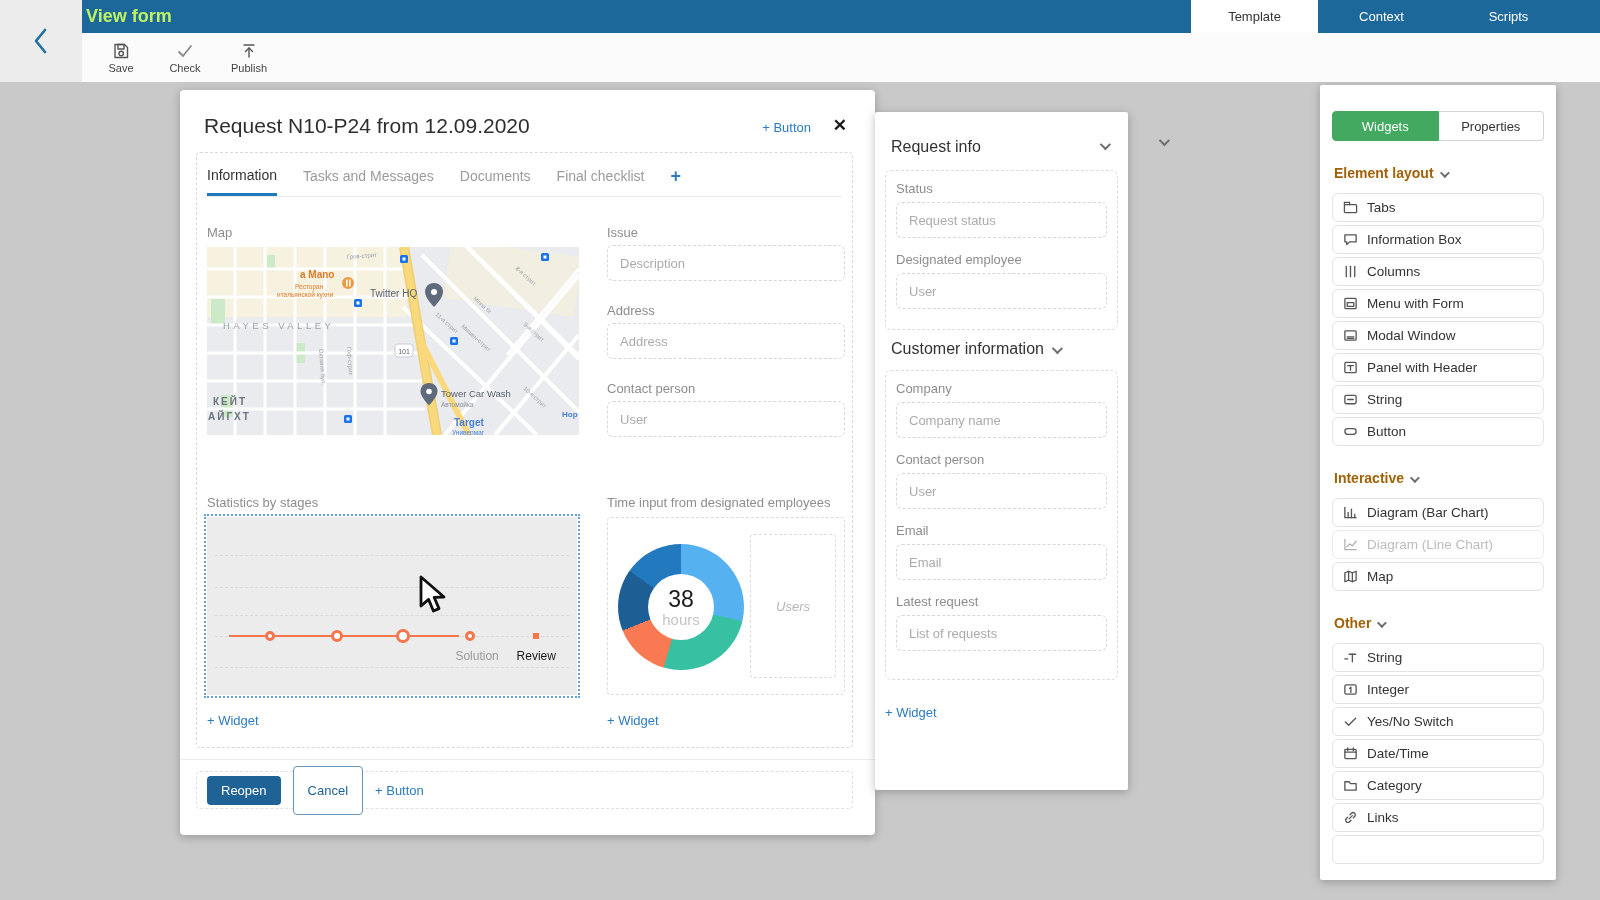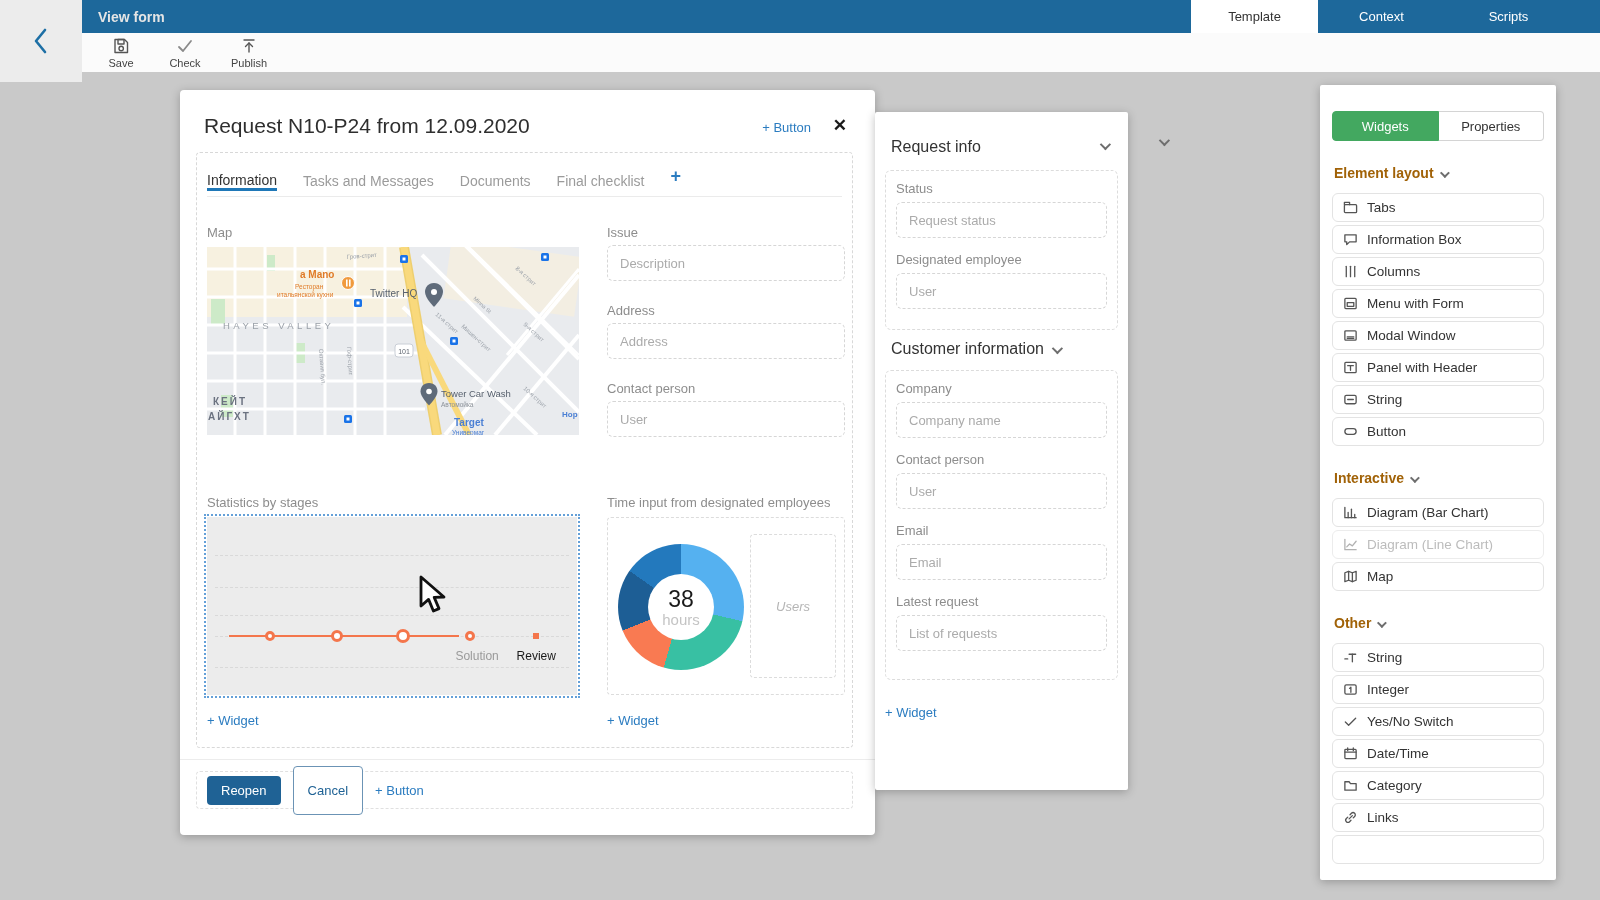--- a/index.html
+++ b/index.html
@@ -1,43 +1,43 @@
 <!DOCTYPE html>
 <html><head>
 <meta charset="utf-8">
 <style>
   * { margin:0; padding:0; box-sizing:border-box; }
   html,body { width:1600px; height:900px; overflow:hidden; }
   body { font-family:"Liberation Sans", sans-serif; background:#c9c9c9; position:relative; color:#333; }
 
   
   .topbar { position:absolute; left:82px; top:0; right:0; height:33px; background:#1d689b; display:flex; align-items:center; z-index:6; }
-  .topbar-title { color:#e5e5e5; font-size:14px; font-weight:bold; padding-left:16px; }
+  .topbar-title { color:#bef264; font-size:18px; font-weight:bold; padding-left:4px; }
   .top-tabs { position:absolute; right:28px; top:0; height:33px; display:flex; }
   .top-tab { width:127px; height:33px; display:flex; align-items:center; justify-content:center; font-size:13px; color:#fff; cursor:pointer; }
   .top-tab.active { background:#fff; color:#333; }
   .corner { position:absolute; left:0; top:0; width:82px; height:82px; background:#ececec; z-index:7; display:flex; align-items:center; justify-content:center; }
-  .toolbar { position:absolute; left:82px; top:33px; right:0; height:39px; background:#fbfbfb; z-index:5; display:flex; align-items:center; padding-left:12px; gap:10px; }
+  .toolbar { position:absolute; left:82px; top:33px; right:0; height:49px; background:#fbfbfb; z-index:5; display:flex; align-items:center; padding-left:12px; gap:10px; }
   .tool-btn { width:54px; display:flex; flex-direction:column; align-items:center; gap:2px; font-size:11px; color:#444; cursor:pointer; }
   .tool-btn svg { display:block; }
 
   
   .card { position:absolute; background:#fff; box-shadow:0 2px 10px rgba(0,0,0,.25); border-radius:4px; }
   .modal-card { left:180px; top:90px; width:695px; height:745px; }
   .mid-panel  { left:875px; top:112px; width:253px; height:678px; border-radius:2px; }
   .sidebar    { left:1320px; top:85px; width:236px; height:795px; border-radius:2px;padding-left:24px; }
 
   
   .modal-title { position:absolute; left:24px; top:24px; font-size:21px; color:#2e2e2e; }
   .link { color:#2b7cc0; font-size:13px; cursor:pointer; text-decoration:none; }
   .modal-addbtn { position:absolute; right:64px; top:30px; }
   .modal-close { position:absolute; right:28px; top:25px; font-size:17px; font-weight:bold; color:#1a1a1a; cursor:pointer; }
   .content-box { position:absolute; left:16px; right:22px; top:62px; bottom:87px; border:1px dashed #d8d8d8; border-radius:4px; }
   .form-tabs { position:absolute; left:10px; top:12px; right:10px; height:32px; display:flex; align-items:center; gap:26px; border-bottom:1px solid #ebebeb; }
-  .form-tab { font-size:14px; color:#9b9b9b; cursor:pointer; }
+  .form-tab { font-size:14px; color:#9b9b9b; padding-bottom:10px; cursor:pointer; }
   .form-tab.active { color:#333; border-bottom:3px solid #1f78b8; margin-bottom:-2px; }
   .tab-plus { color:#2b7cc0; font-size:18px; font-weight:bold; padding-bottom:8px; cursor:pointer; }
   .wlabel { font-size:13px; color:#8d8d8d; }
   .dashed-input { border:1px dashed #d6d6d6; border-radius:6px; height:36px; display:flex; align-items:center; padding-left:12px; font-size:13px; color:#ababab; background:#fff; }
   .map-label { position:absolute; left:10px; top:72px; }
   .map-frame { position:absolute; left:10px; top:94px; width:372px; height:188px; overflow:hidden; }
   .stats-label { position:absolute; left:10px; top:342px; }
   .stats-chart { position:absolute; left:10px; top:364px; width:370px; height:178px; background:#ececec; outline:2px dotted #64a0d8; outline-offset:1px; }
   .gridline { position:absolute; left:8px; right:8px; border-top:1px dashed #d9d9d9; }
   .lc-line { position:absolute; height:2px; background:#f4764c; top:118px; }

